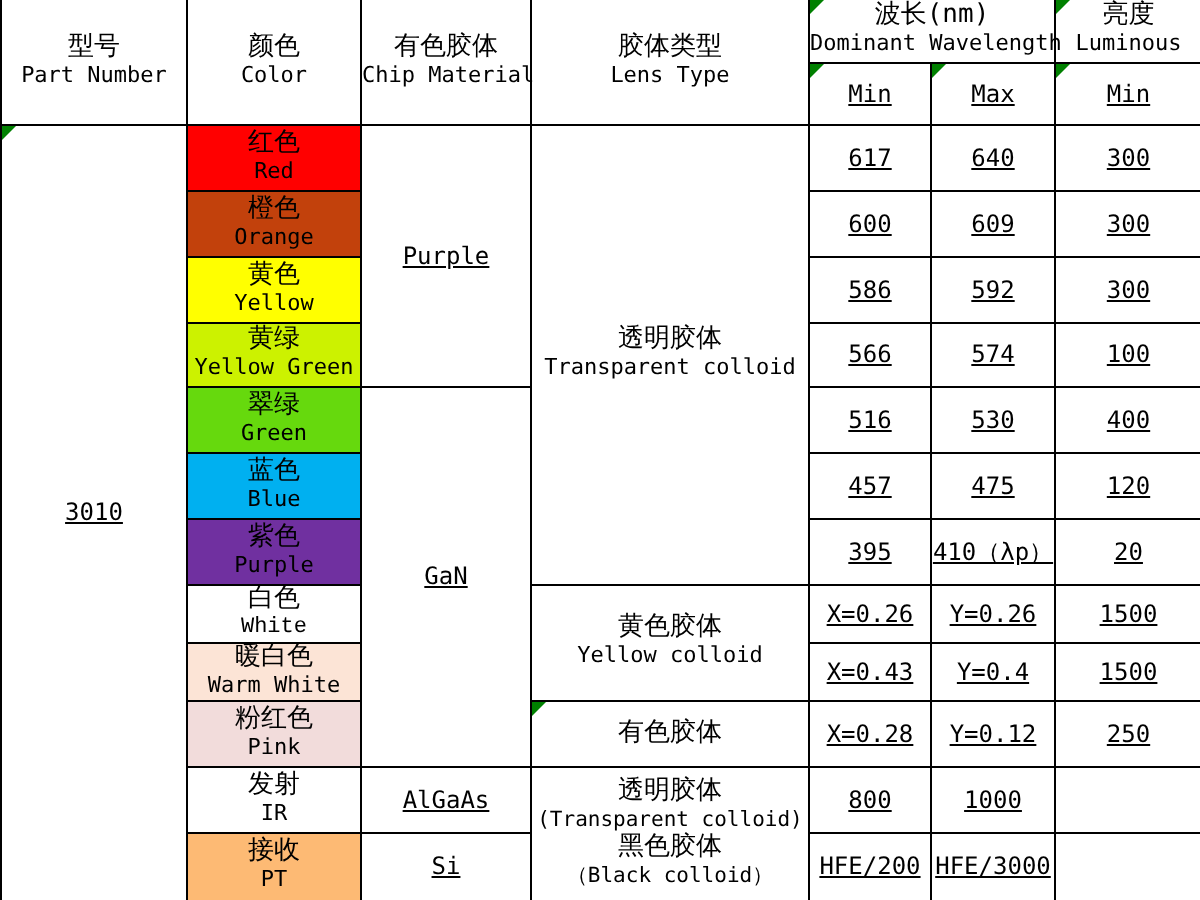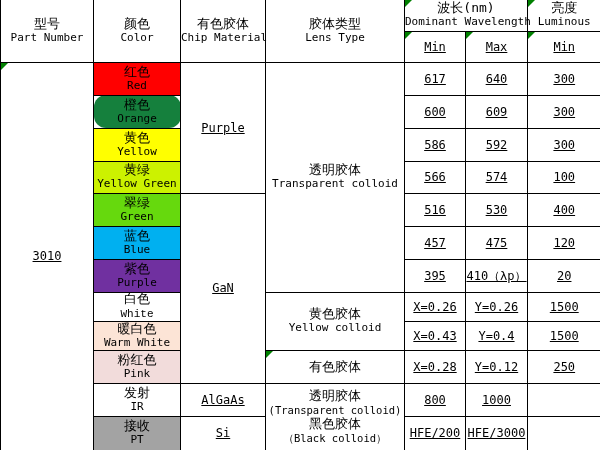--- a/index.html
+++ b/index.html
@@ -101,21 +101,21 @@
     <td rowspan="7">
       <span class="zh">透明胶体</span>
       <span class="en">Transparent colloid</span>
     </td>
     <td><span class="num">617</span></td>
     <td><span class="num">640</span></td>
     <td class="last-col"><span class="num">300</span></td>
   </tr>
 
   <tr style="height:33px">
-    <td style="background: #15803d; border-radius: 12px;">
+    <td style="background: #c2410c;">
       <span class="zh">橙色</span>
       <span class="en">Orange</span>
     </td>
     <td><span class="num">600</span></td>
     <td><span class="num">609</span></td>
     <td class="last-col"><span class="num">300</span></td>
   </tr>
 
   <tr style="height:33px">
     <td style="background: rgb(255, 255, 0);">
@@ -221,21 +221,21 @@
       <span class="en">(Transparent colloid)</span>
       <span class="zh">黑色胶体</span>
       <span class="en">（Black colloid）</span>
     </td>
     <td><span class="num">800</span></td>
     <td><span class="num">1000</span></td>
     <td class="last-col"><span class="num"></span></td>
   </tr>
 
   <tr style="height:34px">
-    <td style="background: #a3a3a3;">
+    <td style="background: #fdba74;">
       <span class="zh">接收</span>
       <span class="en">PT</span>
     </td>
     <td>
       <span class="num">Si</span>
     </td>
     <td><span class="num">HFE/200</span></td>
     <td><span class="num">HFE/3000</span></td>
     <td class="last-col"><span class="num"></span></td>
   </tr>

